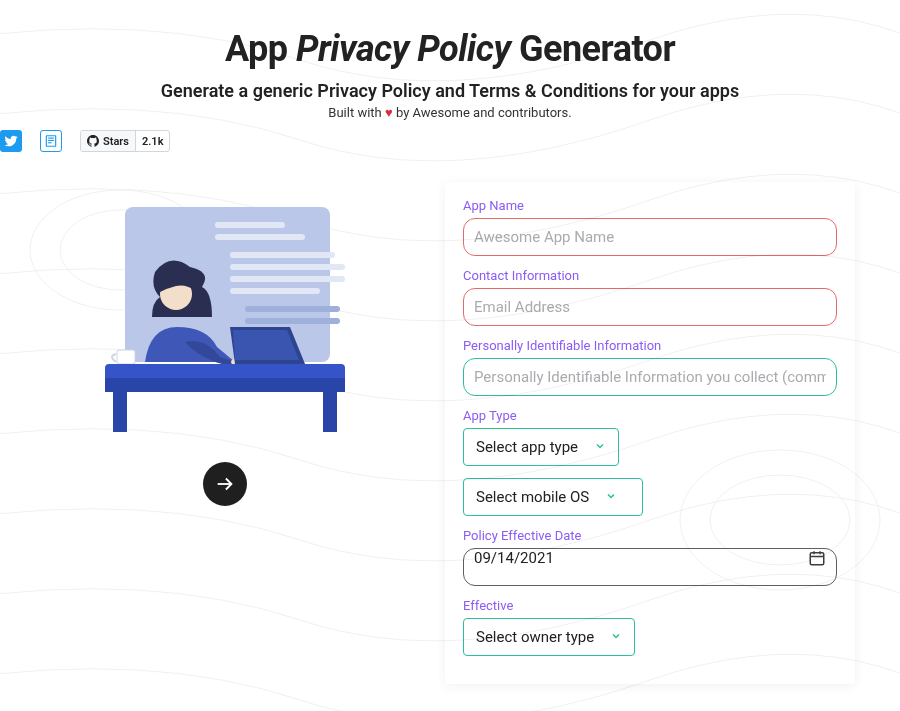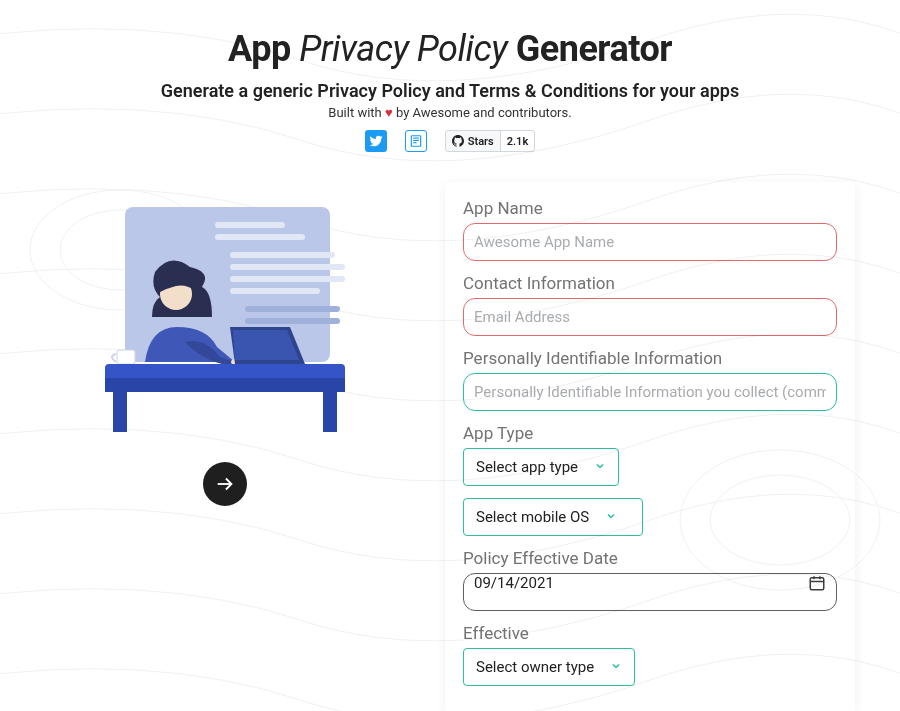--- a/index.html
+++ b/index.html
@@ -19,35 +19,34 @@
   }
   .header {
     text-align:center;
     padding-top: 28px;
   }
   .header h1 {
     font-size: 36px;
     font-weight: 700;
     letter-spacing: -0.5px;
   }
-  .header h1 .italic { font-style: italic; font-weight: 400; }
+  .header h1 .italic { font-style: italic; font-weight: 700; }
   .subtitle {
     margin-top: 10px;
     font-size: 18px;
     font-weight: 600;
   }
   .byline {
     margin-top: 4px;
     font-size: 13px;
     color: #333;
   }
   .heart { color: #d52f3c; }
   .social-row {
     display:flex;
-    justify-content:center;
     align-items:center;
     gap:18px;
     margin-top:10px;
   }
   .twitter-icon {
     width:22px;height:22px;
     background:#1d9bf0;
     color:#fff;
     border-radius:3px;
     display:flex;align-items:center;justify-content:center;
@@ -112,22 +111,22 @@
   .next-btn svg { width:22px;height:22px;stroke:#fff;stroke-width:2;fill:none; }
   .form-card {
     width:410px;
     background:#ffffff;
     border-radius:2px;
     box-shadow: 0 2px 12px rgba(0,0,0,0.06);
     padding: 16px 18px 28px 18px;
   }
   .field { margin-bottom:12px; }
   .field-label {
-    font-size:17px;
-    color:#737373;
+    font-size:13px;
+    color:#8b5cf6;
     margin-bottom:5px;
     display:block;
   }
   input[type=text], .date-input {
     width:100%;
     height:38px;
     font-size:15px;
     padding: 0 10px;
     border-radius:12px;
     background:#fff;

